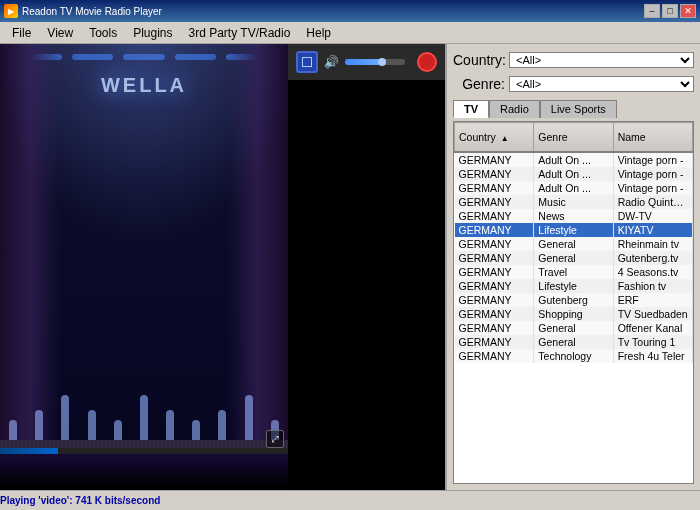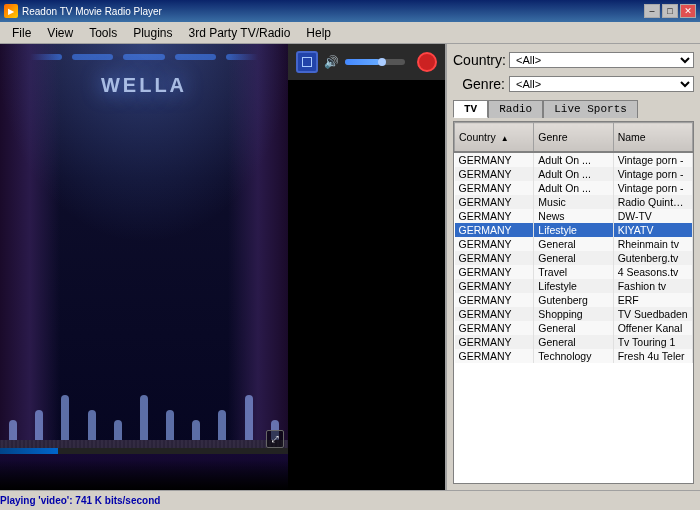--- a/index.html
+++ b/index.html
@@ -341,21 +341,20 @@
       background: white;
       font-size: 11px;
       padding: 0 2px;
     }
 
     
     .tabs-bar {
       display: flex;
       gap: 0;
       margin-top: 2px;
-      font-family: Liberation Mono, monospace;
     }
     .tab {
       padding: 2px 10px;
       border: 1px solid #808080;
       border-bottom: none;
       background: #c0c0c0;
       font-size: 11px;
       cursor: pointer;
       color: #000;
     }

